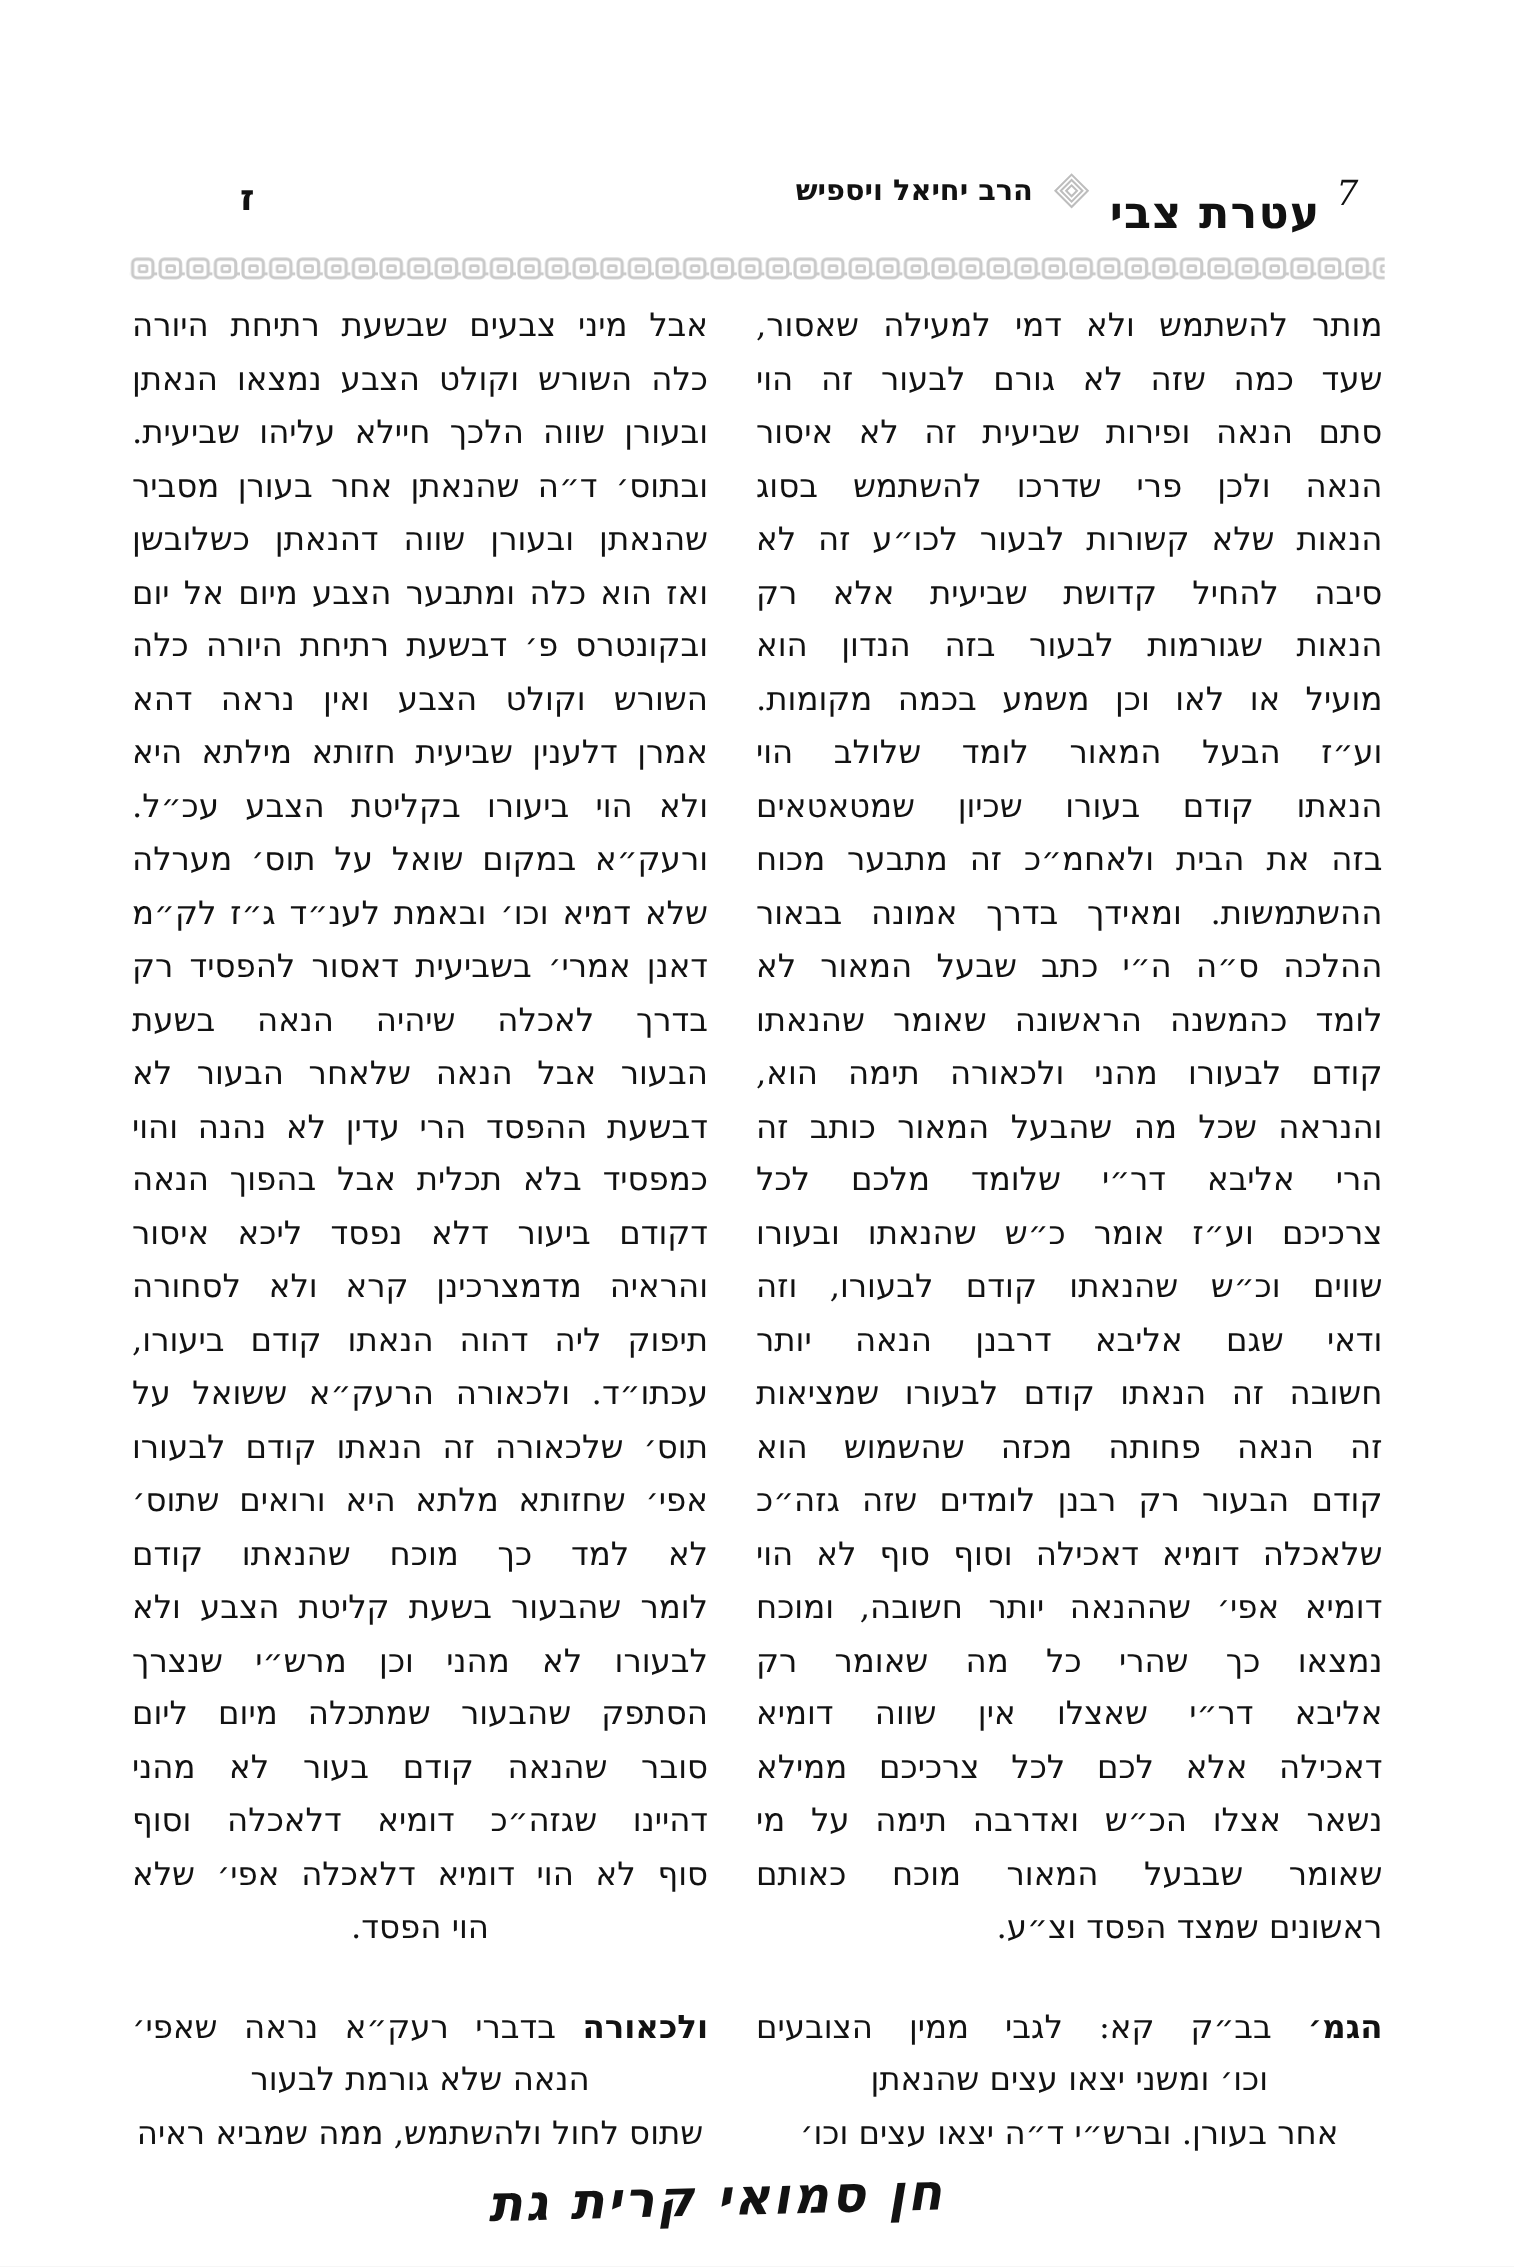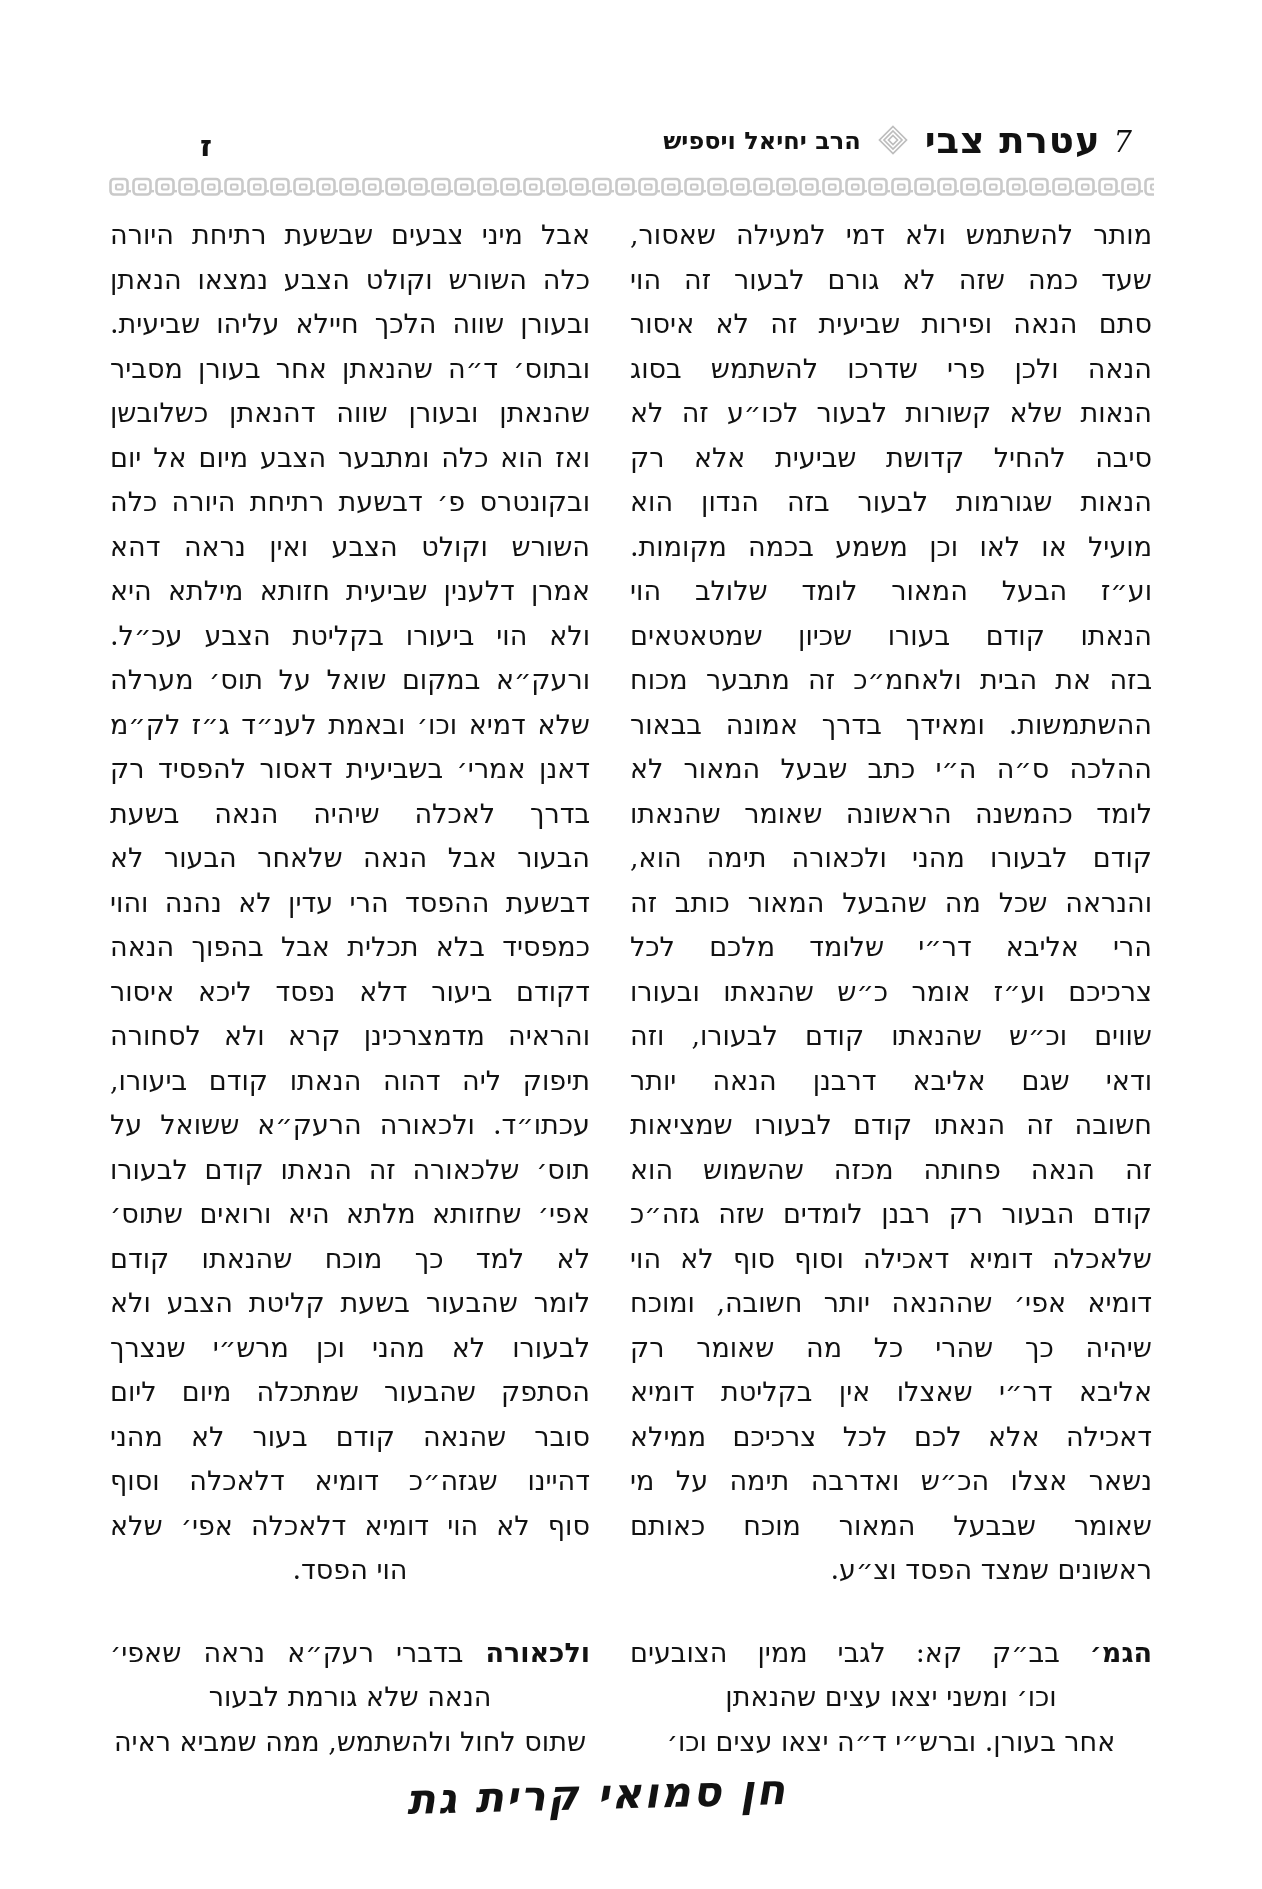--- a/index.html
+++ b/index.html
@@ -27,21 +27,21 @@
   }
   .title-cluster{
     direction:rtl;
     display:flex;align-items:center;gap:13px;
   }
   .page-number{
     font-size:29px;font-style:italic;
     transform:translateY(2px);
   }
   .book-title{
-    font-size:37px;font-weight:bold;letter-spacing:1px;
+    font-size:37px;font-weight:bold;letter-spacing:1px;margin-top:37px;
   }
   .author{
     font-size:24px;font-weight:bold;
   }
   .diamond-svg{display:block;margin:0 4px;}
   
   .border-strip{
     margin:13px 108px 0 108px;
     height:26px;
   }
@@ -134,22 +134,22 @@
           <div class="tline j">והנראה שכל מה שהבעל המאור כותב זה</div>
           <div class="tline j">הרי אליבא דר״י שלומד מלכם לכל</div>
           <div class="tline j">צרכיכם וע״ז אומר כ״ש שהנאתו ובעורו</div>
           <div class="tline j">שווים וכ״ש שהנאתו קודם לבעורו, וזה</div>
           <div class="tline j">ודאי שגם אליבא דרבנן הנאה יותר</div>
           <div class="tline j">חשובה זה הנאתו קודם לבעורו שמציאות</div>
           <div class="tline j">זה הנאה פחותה מכזה שהשמוש הוא</div>
           <div class="tline j">קודם הבעור רק רבנן לומדים שזה גזה״כ</div>
           <div class="tline j">שלאכלה דומיא דאכילה וסוף סוף לא הוי</div>
           <div class="tline j">דומיא אפי׳ שההנאה יותר חשובה, ומוכח</div>
-          <div class="tline j">שיהיה כך שהרי כל מה שאומר רק</div>
-          <div class="tline j">אליבא דר״י שאצלו אין בקליטת דומיא</div>
+          <div class="tline j">נמצאו כך שהרי כל מה שאומר רק</div>
+          <div class="tline j">אליבא דר״י שאצלו אין שווה דומיא</div>
           <div class="tline j">דאכילה אלא לכם לכל צרכיכם ממילא</div>
           <div class="tline j">נשאר אצלו הכ״ש ואדרבה תימה על מי</div>
           <div class="tline j">שאומר שבבעל המאור מוכח כאותם</div>
           <div class="tline r">ראשונים שמצד הפסד וצ״ע.</div>
         </div>
       <div class="para2">
         <div class="tline j"><span class="lead-word">הגמ׳</span><span> בב״ק קא: לגבי ממין הצובעים</span></div>
         <div>
             <div class="tline c">וכו׳ ומשני יצאו עצים שהנאתן</div>
             <div class="tline c">אחר בעורן. וברש״י ד״ה יצאו עצים וכו׳</div>

